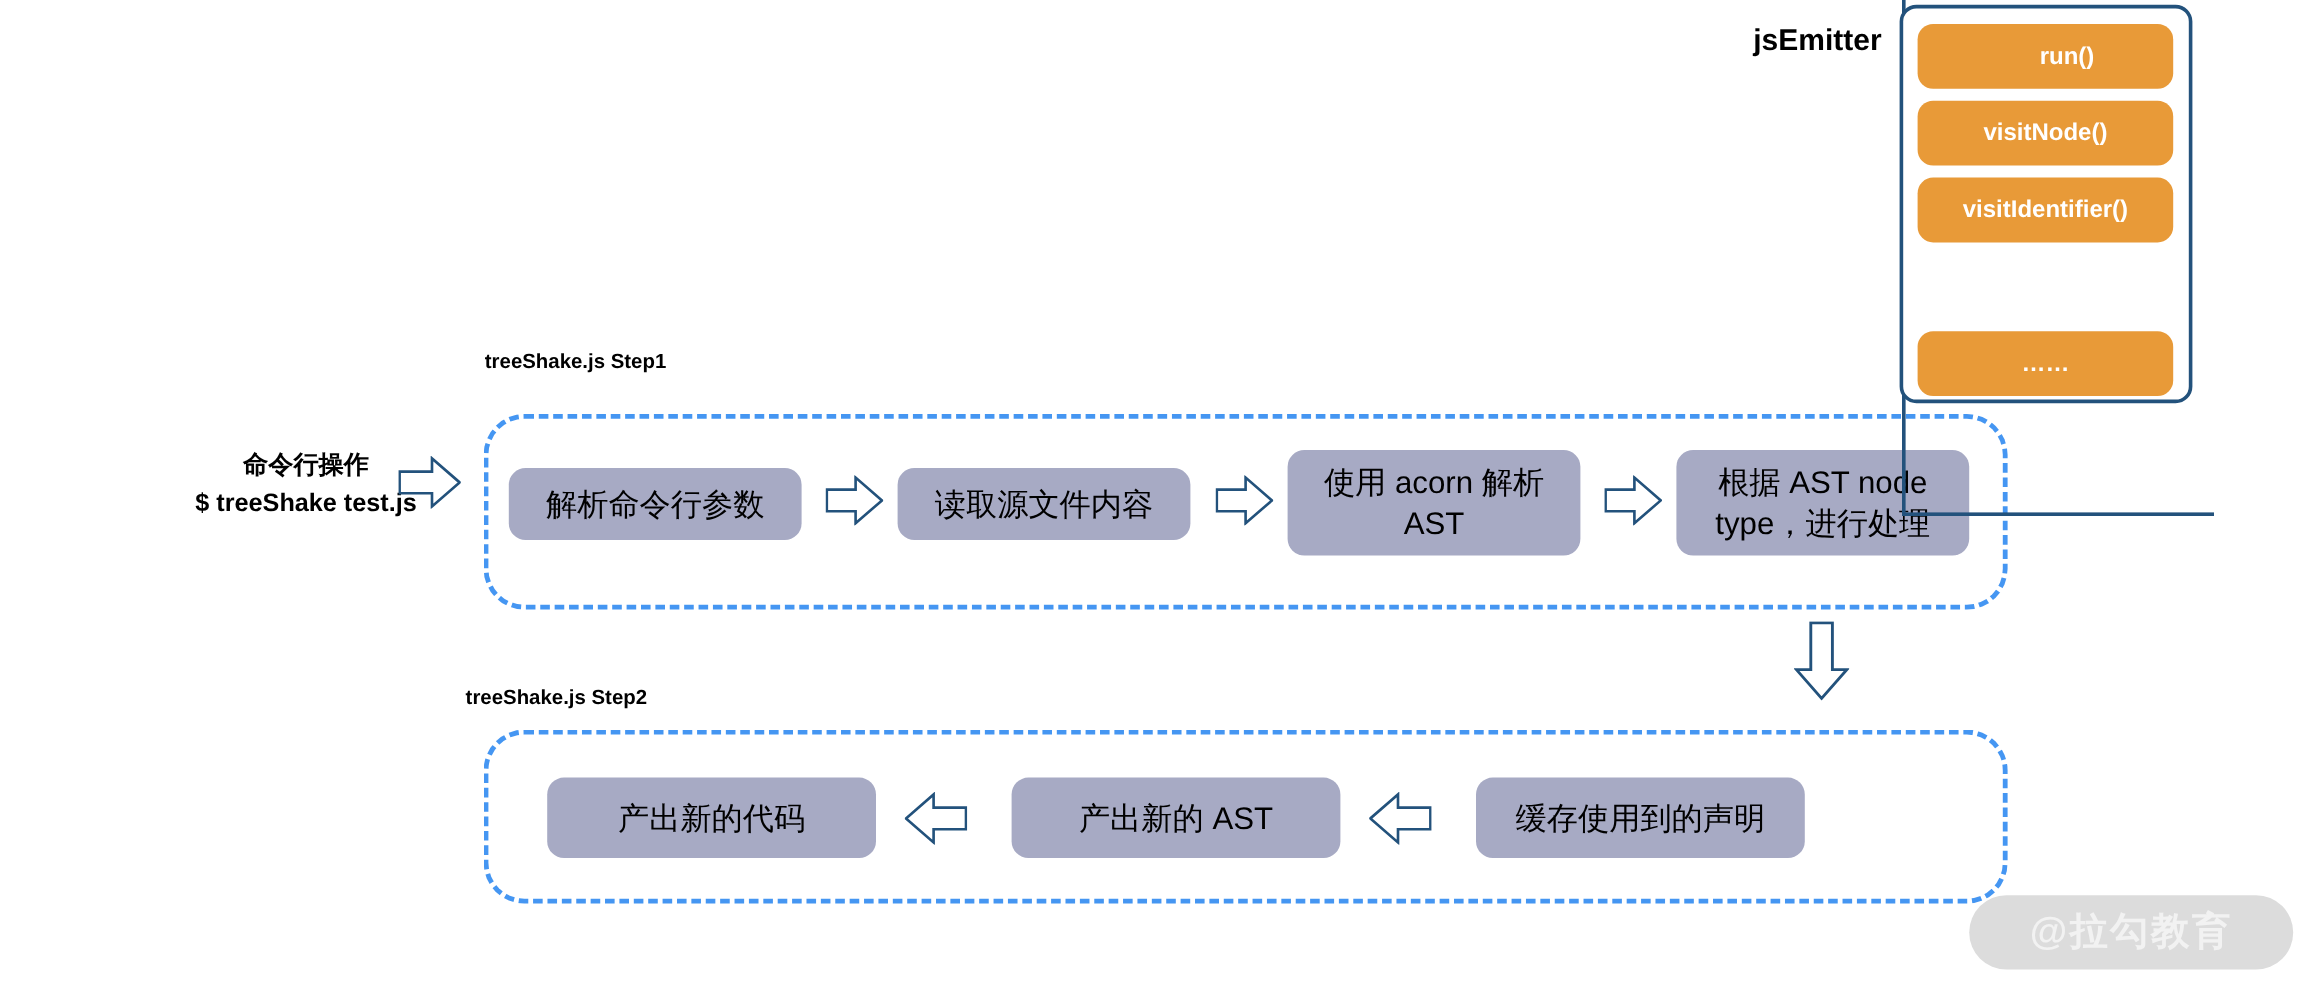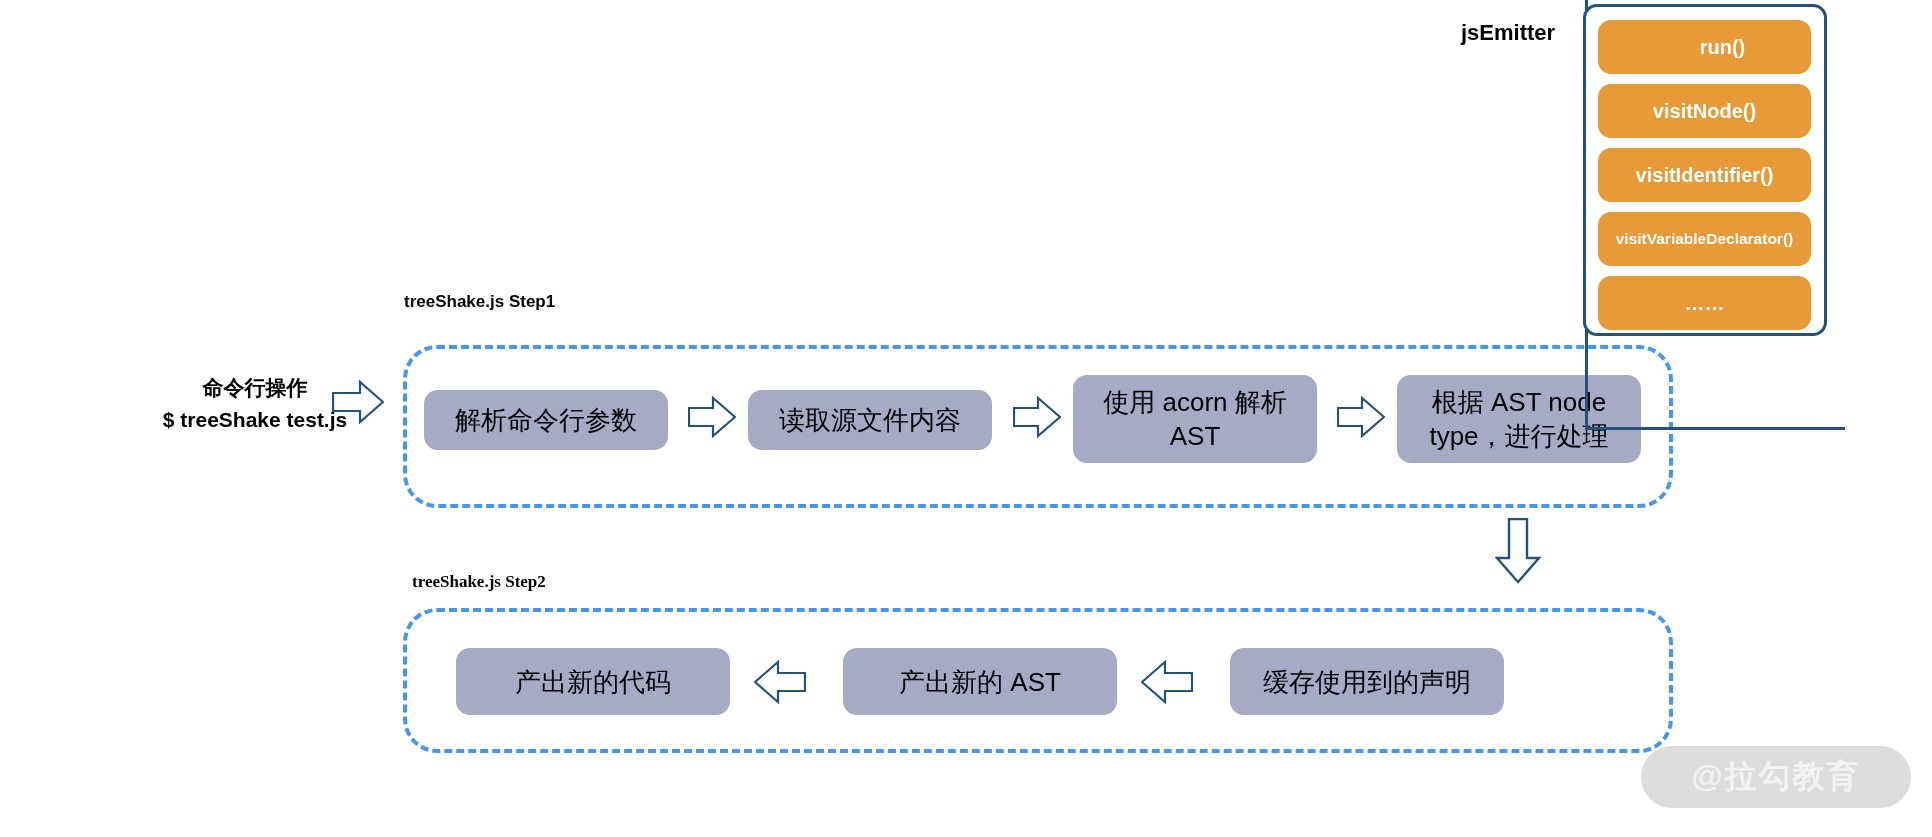--- a/index.html
+++ b/index.html
@@ -37,21 +37,21 @@
   #cli-caption div { white-space: nowrap; }
 
   
   .group-title {
     font-weight: bold;
     font-size: 17px;
     color: #000000;
     white-space: nowrap;
   }
   #step1-title { left: 404px; top: 292px; }
-  #step2-title { left: 412px; top: 572px; font-family: Liberation Serif, serif; }
+  #step2-title { left: 388px; top: 572px; }
 
   
   .dashed-group {
     border: 4px dashed #4596f2;
     border-radius: 34px;
     box-sizing: border-box;
     background: transparent;
   }
   #step1-group {
     left: 403px;
@@ -114,21 +114,21 @@
     height: 332px;
     border: 3px solid #23527c;
     border-radius: 14px;
     background: #ffffff;
     box-sizing: border-box;
   }
   #jsemitter-label {
     left: 1461px;
     top: 20px;
     font-weight: bold;
-    font-size: 22px;
+    font-size: 25px;
     color: #000000;
     white-space: nowrap;
   }
   .method-box {
     position: absolute;
     background: #e89a38;
     border-radius: 13px;
     display: flex;
     align-items: center;
     justify-content: center;
@@ -230,21 +230,20 @@
   <div class="abs" id="connector-h"></div>
   <div class="abs" id="connector-v"></div>
 
   <div class="abs" id="jsemitter-label">jsEmitter</div>
 
   <div class="abs" id="jsemitter-panel"></div>
 
   <div class="method-box" id="m0">run()</div>
   <div class="method-box" id="m1">visitNode()</div>
   <div class="method-box" id="m2">visitIdentifier()</div>
-  <div class="method-box small" id="m3">visitVariableDeclarator()</div>
   <div class="method-box" id="m4">……</div>
 
   <div class="block-arrow" id="arrow-down">
     <svg width="46" height="66" viewBox="0 0 46 66">
       <path d="M14,1 L32,1 L32,40 L44,40 L23,64 L2,40 L14,40 Z" fill="#ffffff" stroke="#23527c" stroke-width="2.4" stroke-linejoin="miter"></path>
     </svg>
   </div>
 
   <div class="abs group-title" id="step2-title">treeShake.js Step2</div>
 

